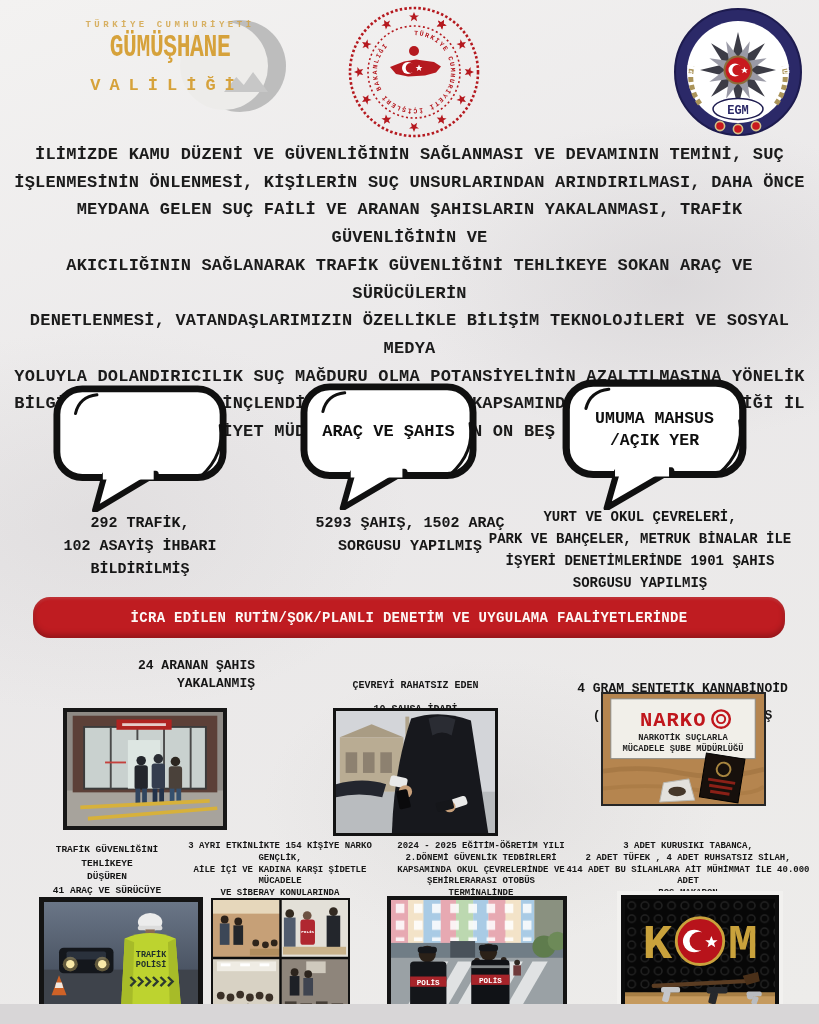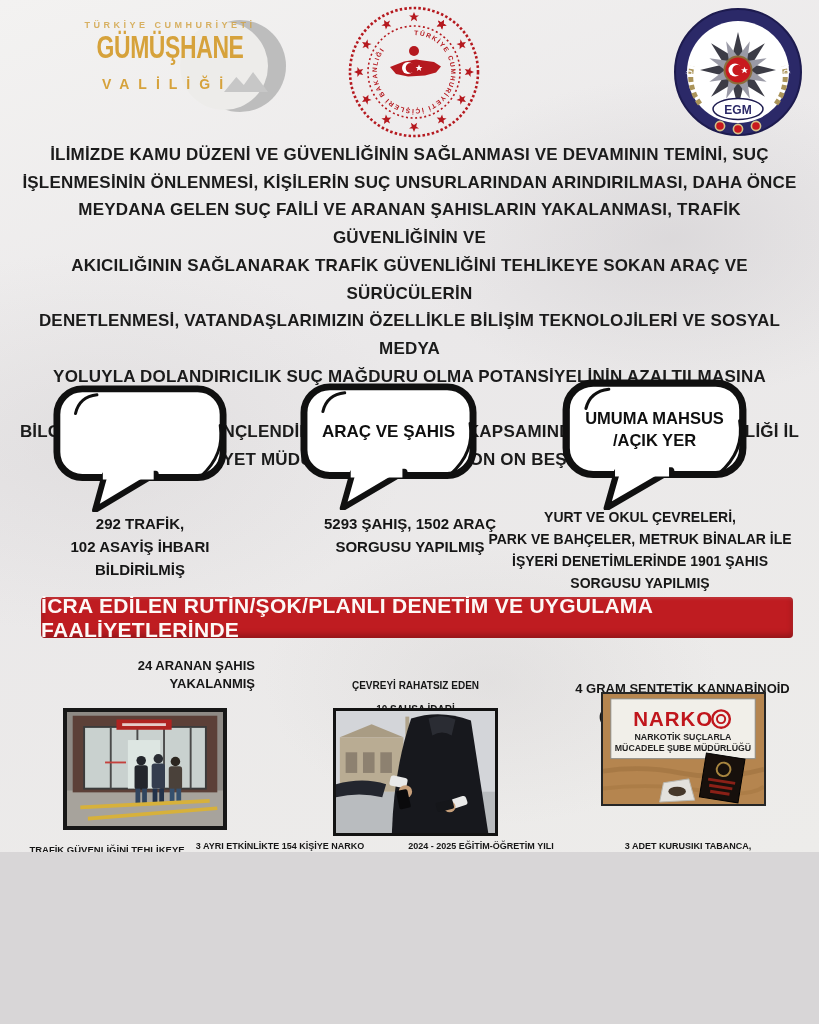--- a/index.html
+++ b/index.html
@@ -1,39 +1,39 @@
 <!DOCTYPE html>
 <html><head>
 <meta charset="utf-8">
 <style>
   html,body{margin:0;padding:0;background:#d8d6d7;}
   *{box-sizing:border-box;}
   #poster{
-    position:relative;width:819px;height:852px;overflow:hidden;
-    font-family:Liberation Sans, sans-serif;color:#161616;
+    position:relative;width:819px;height:1004px;overflow:hidden;
+    font-family:Liberation Mono, monospace;color:#161616;
     background:
       radial-gradient(420px 260px at 82% 28%, rgba(196,193,196,.38), transparent 62%),
       radial-gradient(520px 320px at 12% 52%, rgba(205,202,203,.32), transparent 60%),
       radial-gradient(380px 240px at 60% 80%, rgba(198,195,196,.25), transparent 60%),
       linear-gradient(160deg,#f3f2f1 0%,#eae8e9 42%,#edecea 100%);
   }
   .abs{position:absolute;}
   .txt{font-weight:bold;text-align:center;white-space:pre-line;color:#161616;}
 
   
   .gov-logo{left:78px;top:14px;width:184px;height:106px;}
   .gov-crescent{position:absolute;left:116px;top:6px;width:92px;height:92px;border-radius:50%;background:#bdbdbd;}
   .gov-crescent::after{content:"";position:absolute;left:-14px;top:2px;width:88px;height:88px;border-radius:50%;background:#edecea;}
   .gov-mountains{position:absolute;left:146px;top:58px;width:44px;height:20px;background:#c7c7c7;
     clip-path:polygon(0 100%,28% 25%,45% 65%,66% 0,100% 100%);}
   .gov-l1{position:absolute;left:0;top:6px;width:100%;text-align:center;font-size:9px;font-weight:bold;
     letter-spacing:3.5px;color:rgba(209,160,62,.8);z-index:2;}
   .gov-l2{position:absolute;left:-15px;top:16px;width:214px;text-align:center;font-size:31px;font-weight:bold;
     color:#d6a23b;letter-spacing:-.5px;transform:scaleX(.74);transform-origin:50% 50%;z-index:2;}
-  .gov-l3{position:absolute;left:0;top:62px;width:178px;text-align:center;font-size:14px;font-weight:bold;
+  .gov-l3{position:absolute;left:0;top:62px;width:178px;text-align:center;font-size:17px;font-weight:bold;
     letter-spacing:9px;color:#d6a23b;z-index:2;}
 
   
   .seal{left:346px;top:4px;width:136px;height:136px;}
   .badge{left:672px;top:6px;width:132px;height:132px;}
 
   
   .intro{left:14px;top:141px;width:791px;font-size:17px;line-height:27.7px;letter-spacing:.2px;color:#1b1b1b;}
 
   
@@ -45,23 +45,23 @@
   .b2{left:299px;top:382px;width:179px;height:128px;}
   .b3{left:561px;top:378px;width:187px;height:132px;}
   .b3 .lbl{font-size:16.5px;}
 
   
   .stat1{left:25px;top:512px;width:230px;font-size:15px;line-height:23px;}
   .stat2{left:285px;top:512px;width:250px;font-size:15px;line-height:23px;}
   .stat3{left:465px;top:506px;width:350px;font-size:14px;line-height:22px;}
 
   
-  .banner{left:33px;top:597px;width:752px;height:41px;border-radius:4px;background:#bf1c21;
-    display:flex;align-items:center;justify-content:center;color:#fdf8f6;font-weight:bold;font-size:21px;
-    letter-spacing:.3px;box-shadow:inset 0 -3px 6px rgba(0,0,0,.25), inset 0 2px 3px rgba(255,255,255,.12);margin-left:8px;}
+  .banner{left:33px;top:597px;width:752px;height:41px;border-radius:17px;background:#bf1c21;
+    display:flex;align-items:center;justify-content:center;color:#fdf8f6;font-weight:bold;font-size:14px;
+    letter-spacing:.3px;box-shadow:inset 0 -3px 6px rgba(0,0,0,.25), inset 0 2px 3px rgba(255,255,255,.12);}
 
   
   .midcap1{left:35px;top:657px;width:220px;font-size:13px;line-height:18px;text-align:right;}
   .midcap2{left:318px;top:674px;width:195px;font-size:10px;line-height:24px;}
   .midcap3{left:560px;top:657px;width:245px;font-size:13px;line-height:27px;margin-top:18px;}
   .photo{position:absolute;background:#888;}
   .photo svg{display:block;width:100%;height:100%;}
   .mp1{left:63px;top:708px;width:164px;height:122px;border:4px solid #171717;}
   .mp2{left:333px;top:708px;width:165px;height:128px;border:3px solid #121212;}
   .mp3{left:601px;top:692px;width:165px;height:114px;border:2px solid #262626;}

